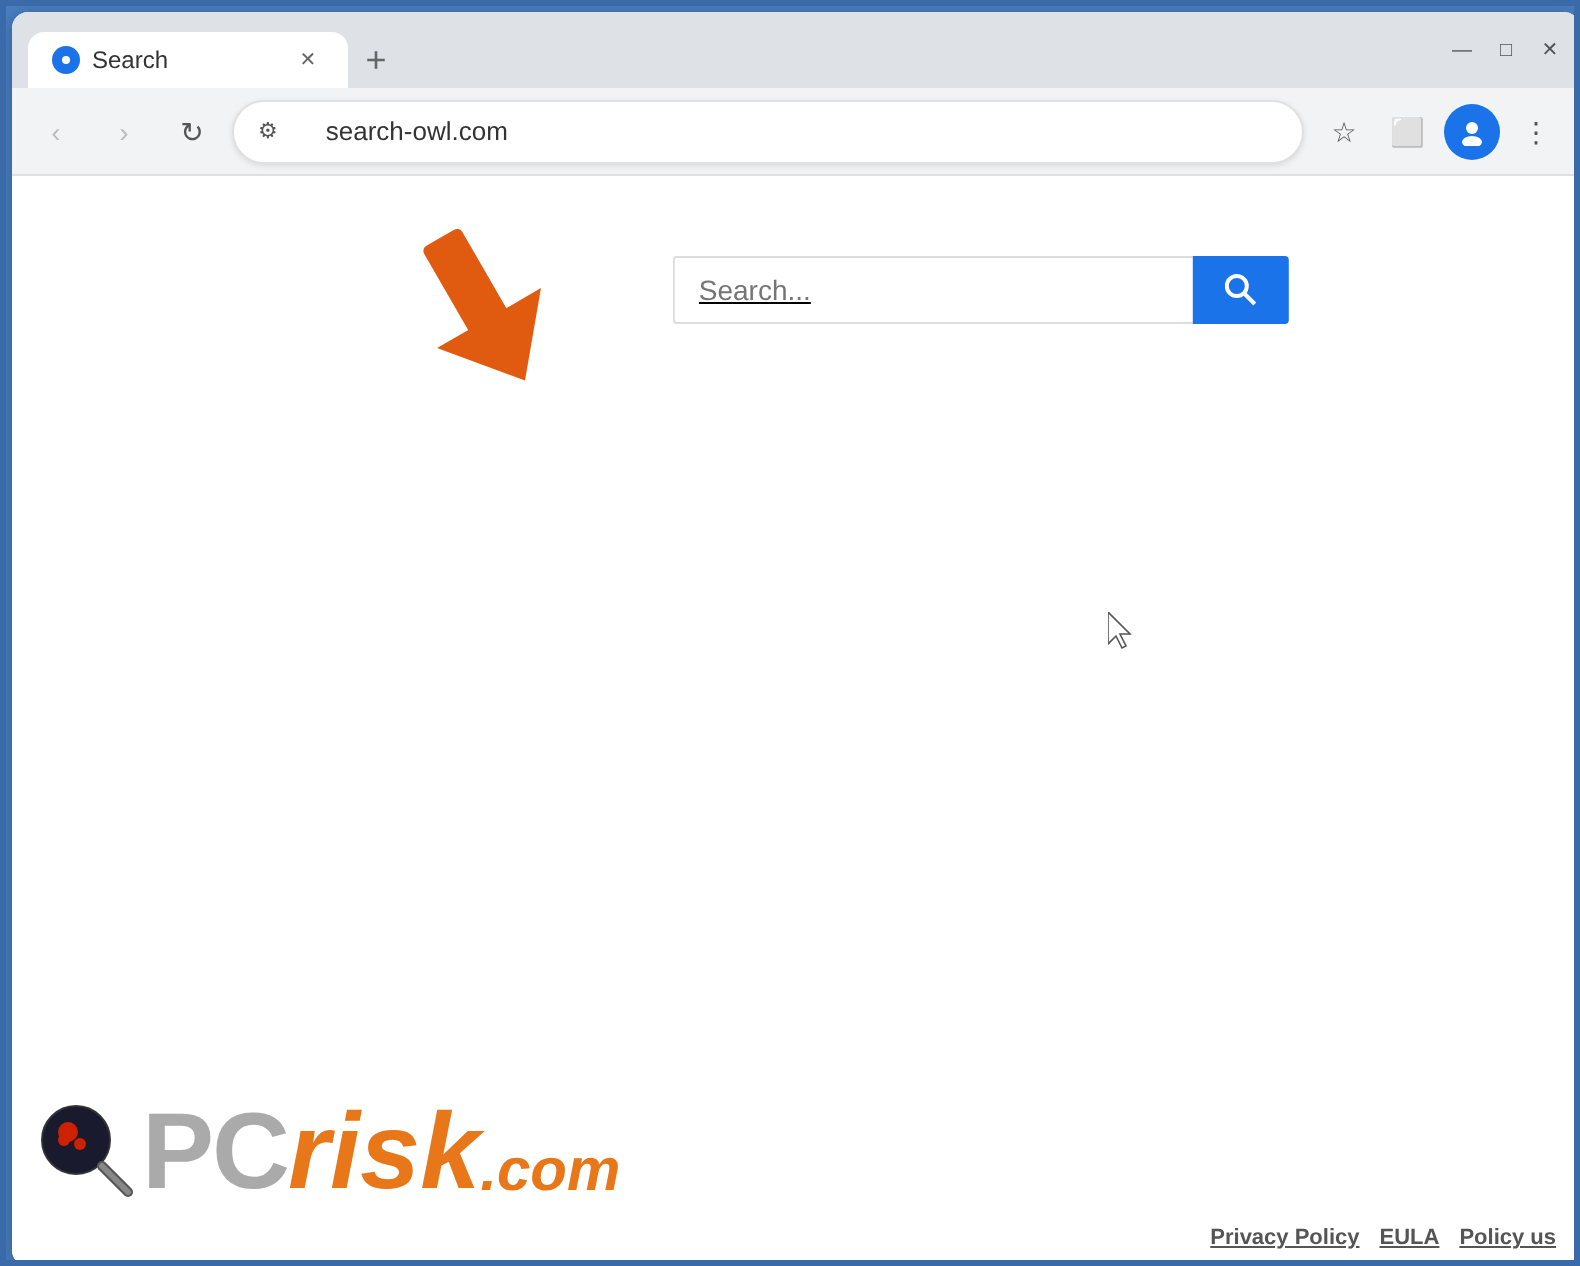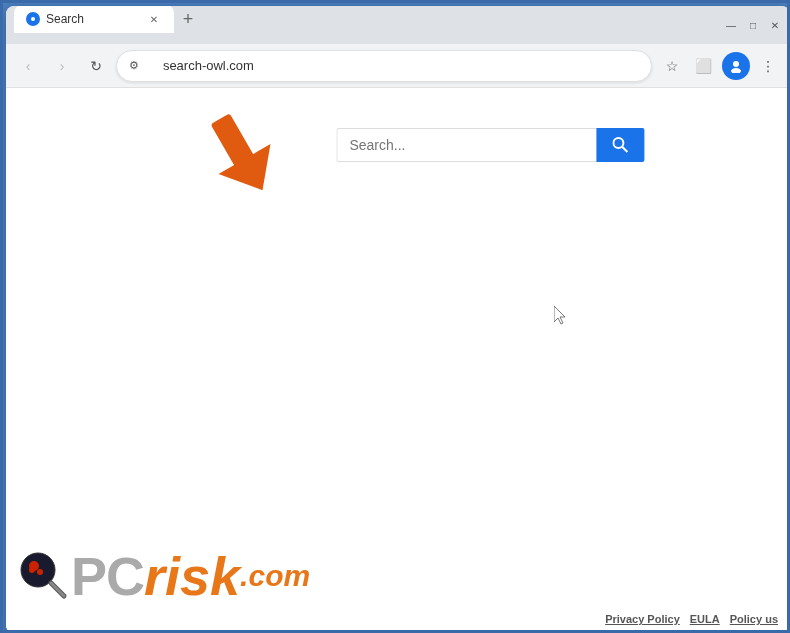--- a/index.html
+++ b/index.html
@@ -24,21 +24,21 @@
       overflow: hidden;
       box-shadow: 0 2px 10px rgba(0,0,0,0.3);
     }
 
     
     .title-bar {
       height: 38px;
       background: #dee1e6;
       display: flex;
       align-items: center;
-      padding: 11px 8px;
+      padding: 0 8px;
       border-radius: 8px 8px 0 0;
       gap: 4px;
     }
 
     .tab-bar {
       display: flex;
       align-items: flex-end;
       flex: 1;
       height: 100%;
       padding-top: 6px;
@@ -216,20 +216,21 @@
 
     
     .search-container {
       position: absolute;
       top: 40px;
       left: 50%;
       transform: translateX(-20%);
       display: flex;
       align-items: flex-end;
       gap: 0;
+      text-decoration: underline;
     }
 
     .search-input {
       width: 260px;
       height: 34px;
       border: 1px solid #ddd;
       border-right: none;
       padding: 0 12px;
       font-size: 14px;
       color: #999;
@@ -375,21 +376,21 @@
     <div class="pcrisk-logo">
 
       <svg width="55" height="55" viewBox="0 0 55 55">
         <circle cx="22" cy="22" r="17" fill="#1a1a2e" stroke="#333" stroke-width="1"></circle>
         <circle cx="18" cy="18" r="5" fill="#cc2200"></circle>
         <circle cx="24" cy="24" r="3" fill="#cc2200"></circle>
         <circle cx="16" cy="22" r="3" fill="#cc2200"></circle>
         <line x1="35" y1="35" x2="48" y2="48" stroke="#555" stroke-width="5" stroke-linecap="round"></line>
         <line x1="35" y1="35" x2="48" y2="48" stroke="#888" stroke-width="3" stroke-linecap="round"></line>
       </svg>
-      <div style="display:flex; align-items:center; gap:0;">
+      <div style="display:flex; align-items:flex-end; gap:0;">
         <span style="font-size:54px; font-weight:900; color:#aaa; font-family: Impact, Arial Black, sans-serif; line-height:1; letter-spacing:-1px;">PC</span>
         <span style="font-size:54px; font-weight:900; color:#e8771a; font-family: Impact, Arial Black, sans-serif; line-height:1; font-style:italic;">risk</span>
         <span style="font-size:30px; font-weight:900; color:#e8771a; font-family: Impact, Arial Black, sans-serif; font-style:italic;">.com</span>
       </div>
     </div>
 
     <div class="footer-links">
       <span class="footer-link">Privacy Policy</span>
       <span class="footer-link">EULA</span>
       <span class="footer-link">Policy us</span>

